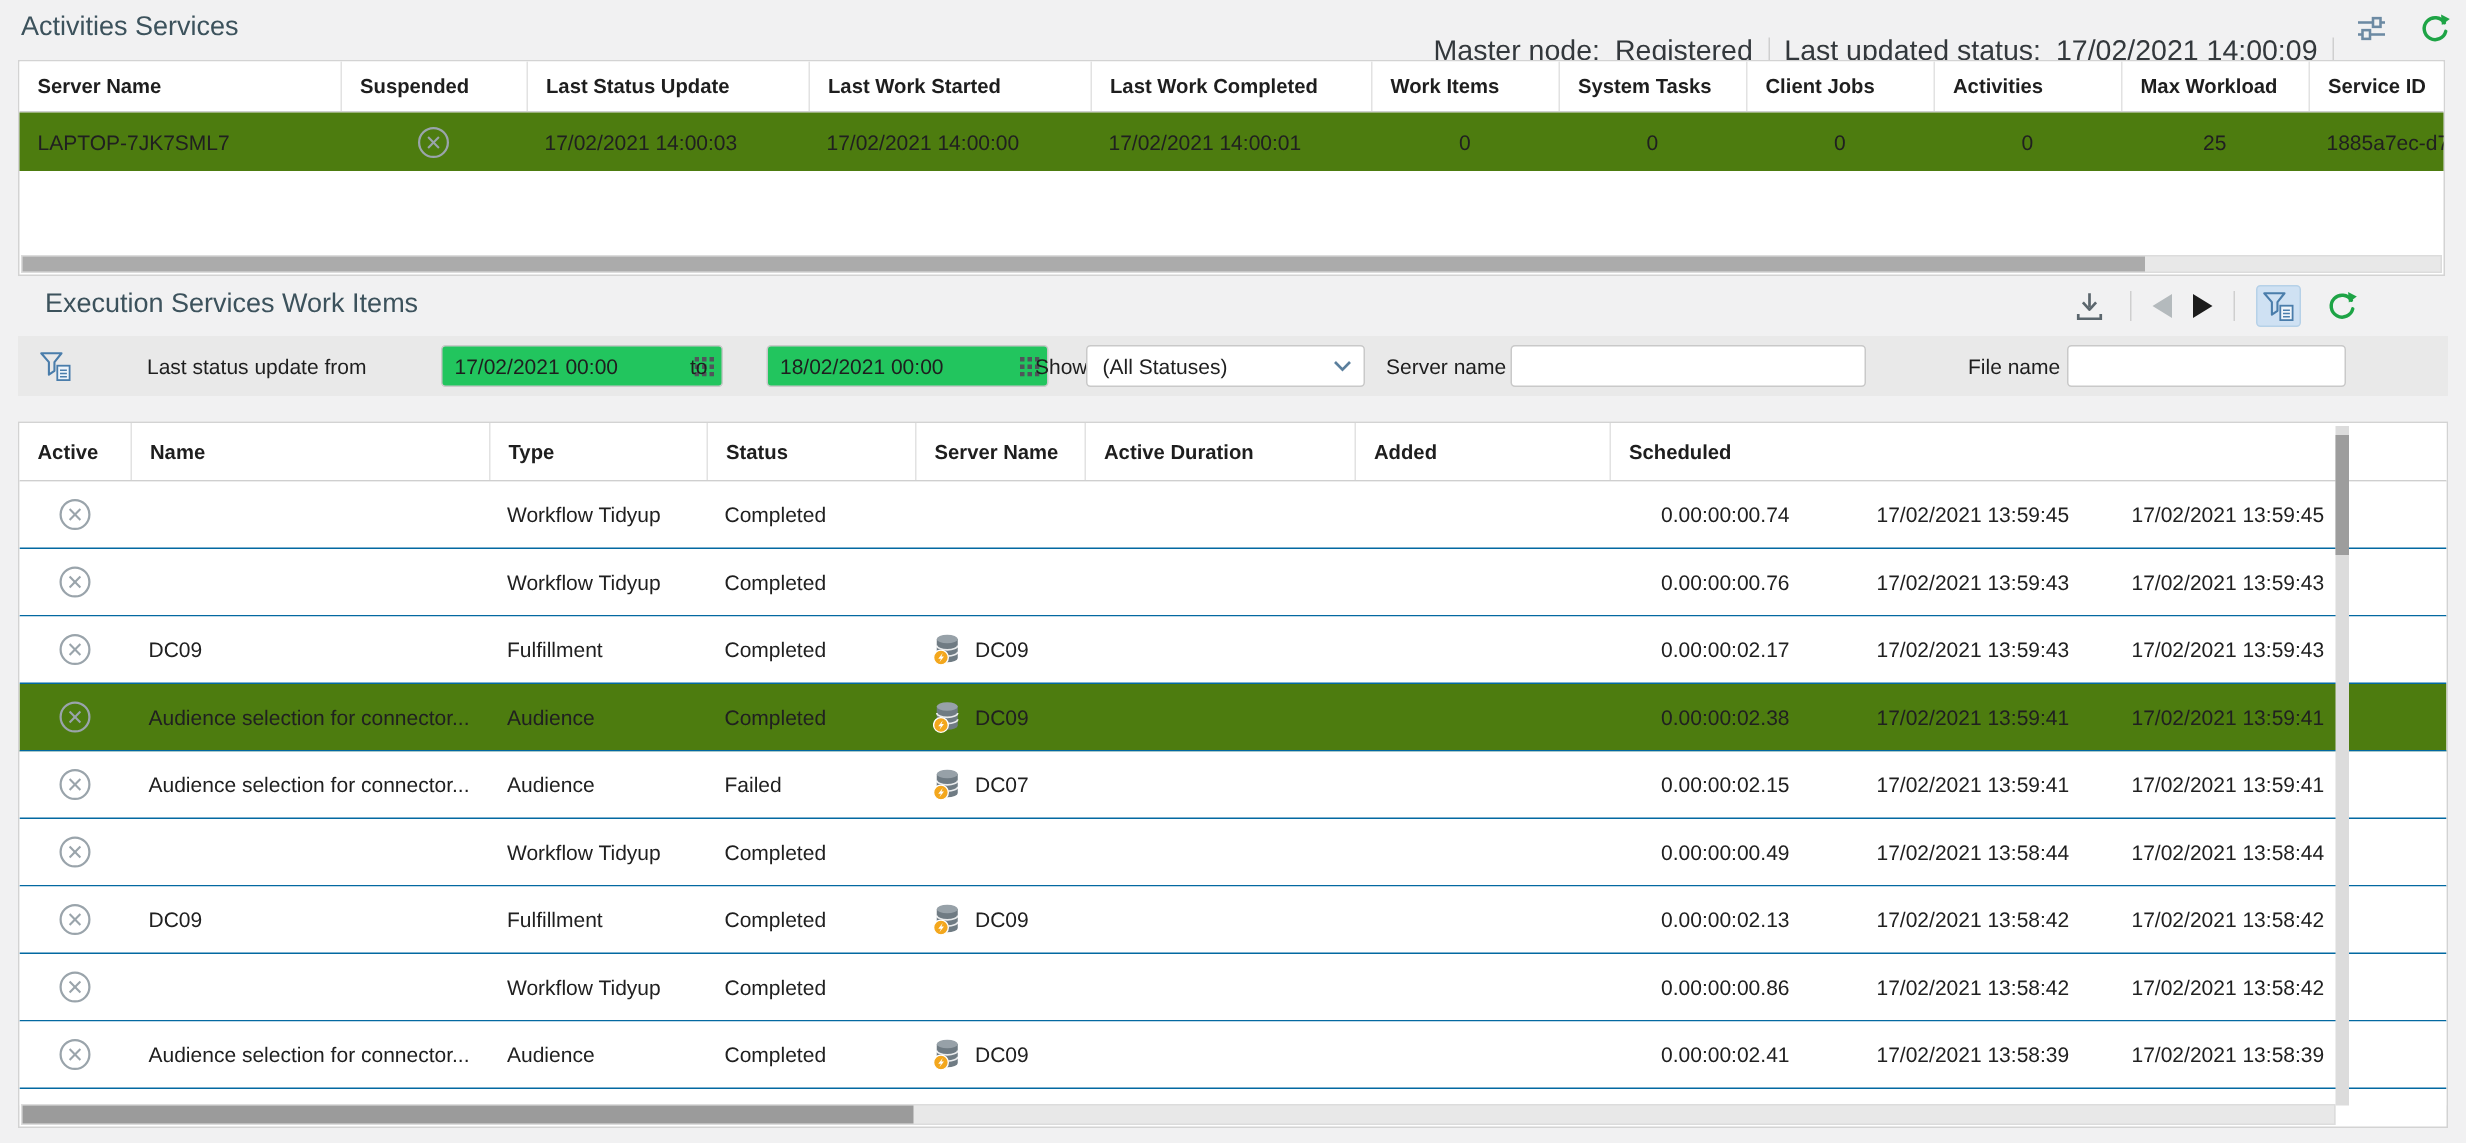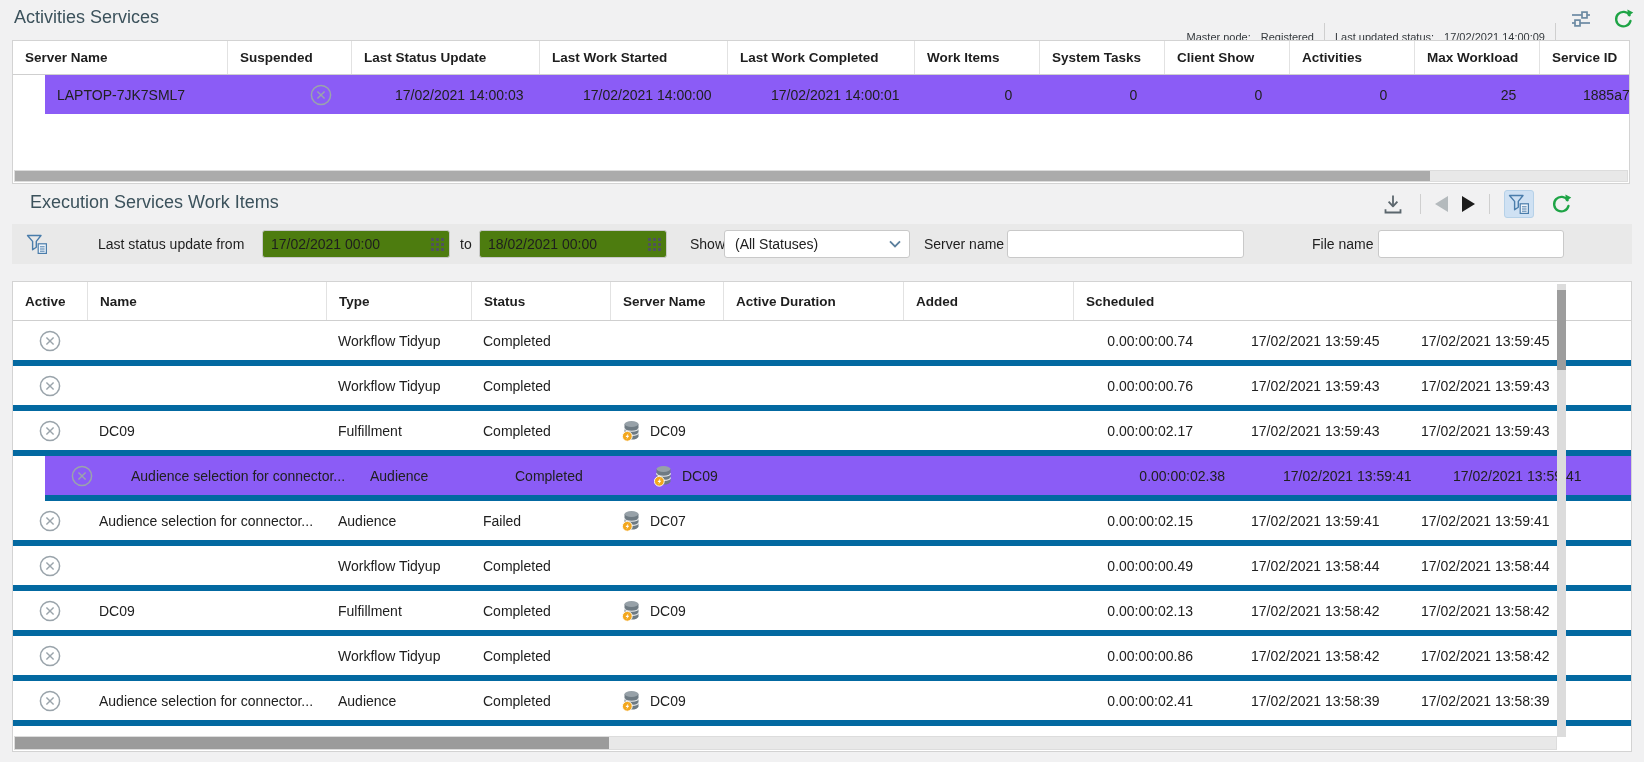--- a/index.html
+++ b/index.html
@@ -2,32 +2,32 @@
 <html><head>
 <meta charset="utf-8">
 <style>
   * { margin:0; padding:0; box-sizing:border-box; }
   html,body { width:1644px; height:762px; overflow:hidden; }
   body { position:relative; background:#f1f1f2; font-family:"Liberation Sans", sans-serif; color:#202020; }
 
   
   .topbar { position:absolute; left:0; top:0; width:1644px; height:38px; display:flex; align-items:center; }
   .page-title { position:absolute; left:14px; top:7px; font-size:18px; color:#3c525c; }
-  .topbar-right { position:absolute; right:88px; top:5px; height:38px; display:flex; align-items:flex-end; gap:10px; font-size:11px; color:#33383c; }
+  .topbar-right { position:absolute; right:88px; top:16px; height:38px; display:flex; align-items:center; gap:10px; font-size:19px; color:#33383c; }
   .vdiv { width:1px; height:20px; background:#cfcfcf; }
   .topbar-icons { position:absolute; right:8px; top:0; height:38px; display:flex; align-items:center; gap:16px; }
   .iconbtn { width:26px; height:26px; display:flex; align-items:center; justify-content:center; cursor:pointer; background:transparent; border:none; }
 
   
   .tablebox { position:absolute; background:#ffffff; border:1px solid #d3d3d3; }
   .thead { display:flex; align-items:center; border-bottom:1px solid #cfcfcf; background:#fff; }
   .th { font-size:13.5px; font-weight:700; color:#1e1e1e; padding-left:12px; white-space:nowrap; overflow:hidden; border-left:1px solid #e2e2e2; height:100%; display:flex; align-items:center; }
   .th:first-child { border-left:none; }
-  .trow { display:flex; align-items:center; border-bottom:6px solid #0369a1; background:#fff; }
-  .trow.selected { background:#8b5cf6;margin-left:32px; }
+  .trow { display:flex; align-items:center; border-bottom:1px solid #0369a1; background:#fff; }
+  .trow.selected { background:#4d7c0f; }
   .td { font-size:14px; white-space:nowrap; overflow:hidden; padding-left:12px; display:flex; align-items:center; height:100%; }
   .td.center { justify-content:center; padding-left:0; }
   .td.right { justify-content:flex-end; padding-left:0; padding-right:46px; }
 
   
   #servers-table { left:12px; top:40px; width:1618px; height:144px; }
   #servers-table .thead { height:34px; }
   #servers-table .trow { height:39px; border-bottom:none; }
   .s-name{width:214px;} .s-susp{width:124px;} .s-lsu{width:188px;} .s-lws{width:188px;}
   .s-lwc{width:187px;} .s-wi{width:125px;} .s-st{width:125px;} .s-cj{width:125px;}
@@ -47,21 +47,21 @@
   .wi-toolbar { position:absolute; right:86px; top:4px; height:32px; display:flex; align-items:center; gap:14px; }
   .tri { width:0; height:0; border-top:8px solid transparent; border-bottom:8px solid transparent; }
   .tri.prev { border-right:13px solid #b4babd; }
   .tri.next { border-left:13px solid #1c1c1c; }
   .filter-toggle { width:30px; height:28px; background:#cfe1f3; border:1px solid #b6d1e8; border-radius:3px; display:flex; align-items:center; justify-content:center; cursor:pointer; }
 
   
   .filterbar { position:absolute; left:12px; top:224px; width:1620px; height:40px; background:#e9e9e9; }
   .fb-item { position:absolute; top:0; height:40px; display:flex; align-items:center; font-size:14px; color:#1e1e1e; }
   .fb-input { position:absolute; top:6px; height:28px; background:#fff; border:1px solid #c9c9c9; border-radius:3px; font-size:14px; color:#1e1e1e; font-family:"Liberation Sans",sans-serif; padding:0 8px; outline:none; }
-  .fb-datewrap { position:absolute; top:6px; height:28px; background:#4d7c0f; border:1px solid #c9c9c9; border-radius:3px; display:flex; align-items:center; }
+  .fb-datewrap { position:absolute; top:6px; height:28px; background:#22c55e; border:1px solid #c9c9c9; border-radius:3px; display:flex; align-items:center;margin-left:32px; }
   .fb-datewrap input { border:none; outline:none; flex:1; font-size:14px; font-family:"Liberation Sans",sans-serif; padding:0 8px; color:#1e1e1e; background:transparent; min-width:0; }
   .fb-datewrap .calbtn { width:24px; height:26px; display:flex; align-items:center; justify-content:center; cursor:pointer; }
   .fb-select { position:absolute; top:6px; height:28px; background:#fff; border:1px solid #c9c9c9; border-radius:3px; display:flex; align-items:center; justify-content:space-between; padding:0 8px 0 10px; font-size:14px; cursor:pointer; }
 
   
   #wi-table { left:12px; top:281px; width:1620px; height:471px; }
   #wi-table .thead { height:39px; }
   #wi-rows { position:absolute; left:0; top:39px; width:1618px; height:416px; overflow:hidden; }
   #wi-table .trow { height:45px; }
   .c-active{width:74px;} .c-name{width:239px;} .c-type{width:145px;} .c-status{width:139px;}
@@ -109,21 +109,21 @@
 
 <div class="tablebox" id="servers-table">
   <div class="thead" id="servers-header">
       <div class="th s-name">Server Name</div>
       <div class="th s-susp">Suspended</div>
       <div class="th s-lsu">Last Status Update</div>
       <div class="th s-lws">Last Work Started</div>
       <div class="th s-lwc">Last Work Completed</div>
       <div class="th s-wi">Work Items</div>
       <div class="th s-st">System Tasks</div>
-      <div class="th s-cj">Client Show</div>
+      <div class="th s-cj">Client Jobs</div>
       <div class="th s-act">Activities</div>
       <div class="th s-mw">Max Workload</div>
       <div class="th s-sid">Service ID</div>
     </div>
   <div class="trow selected">
     <div class="td s-name">LAPTOP-7JK7SML7</div>
     <div class="td s-susp center">
         <span class="js-circle">
           <svg width="22" height="22" viewBox="0 0 22 22">
     <circle cx="11" cy="11" r="9.6" fill="none" stroke="#9aa4ab" stroke-width="1.5"></circle>

